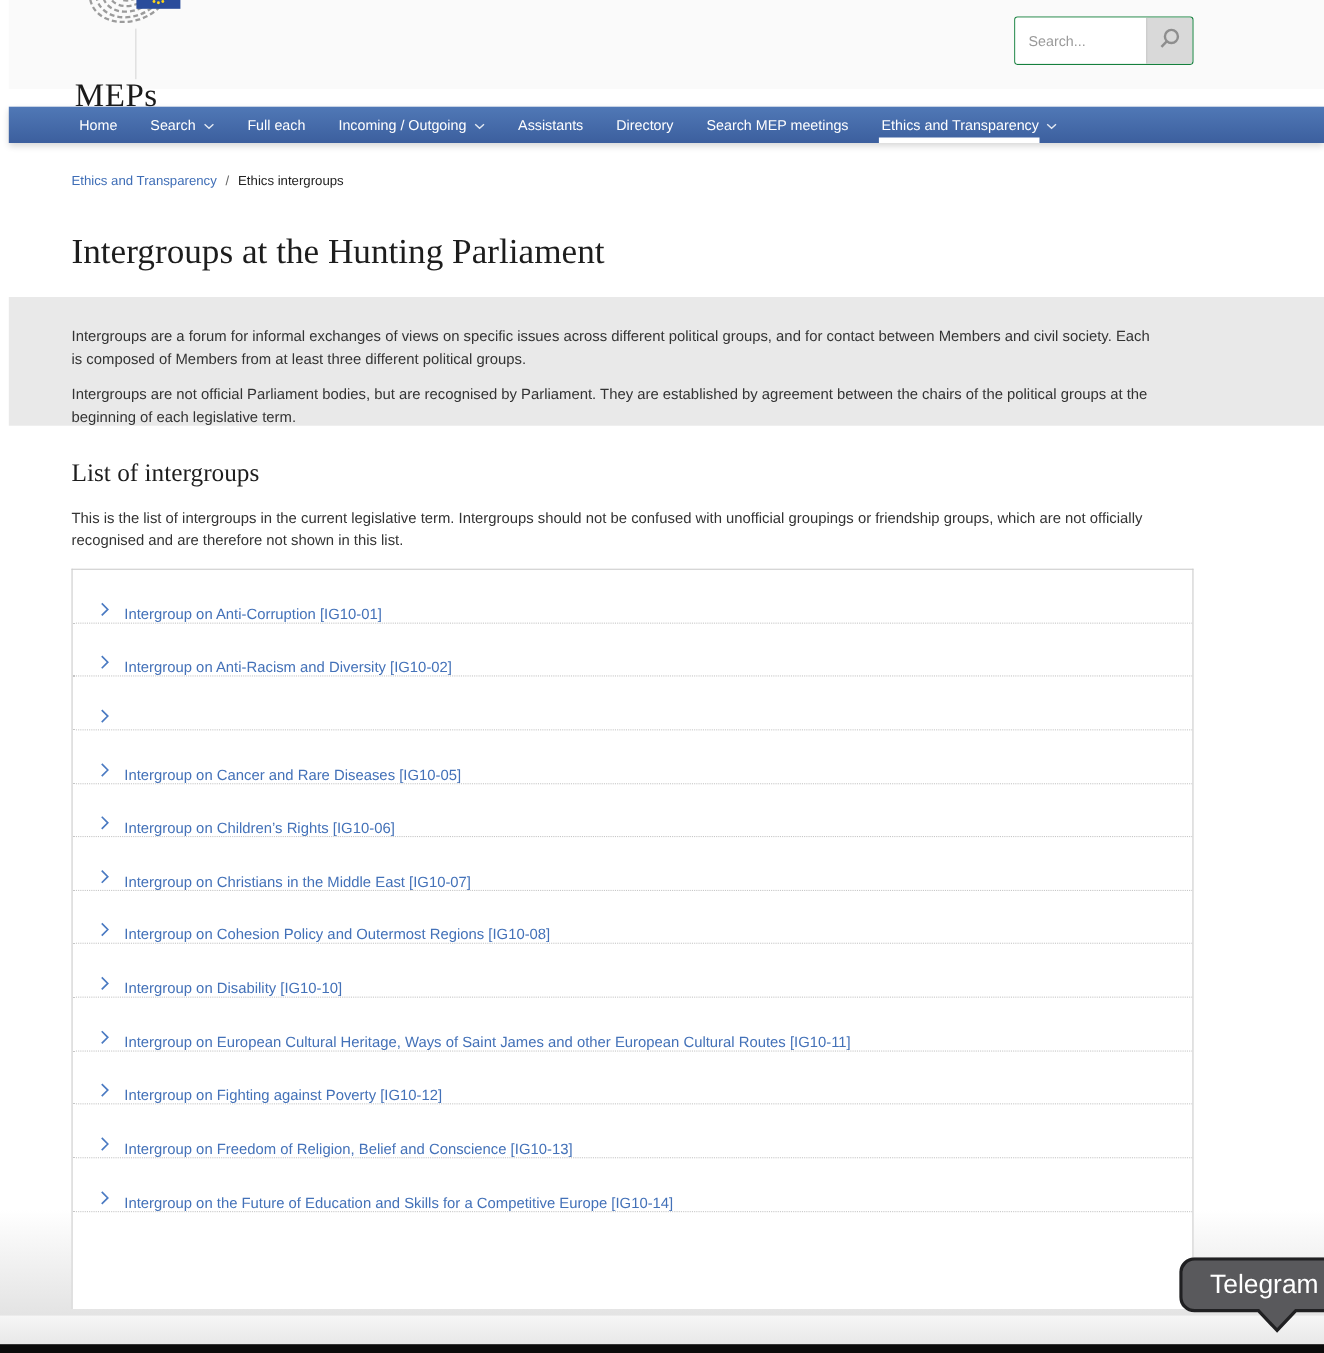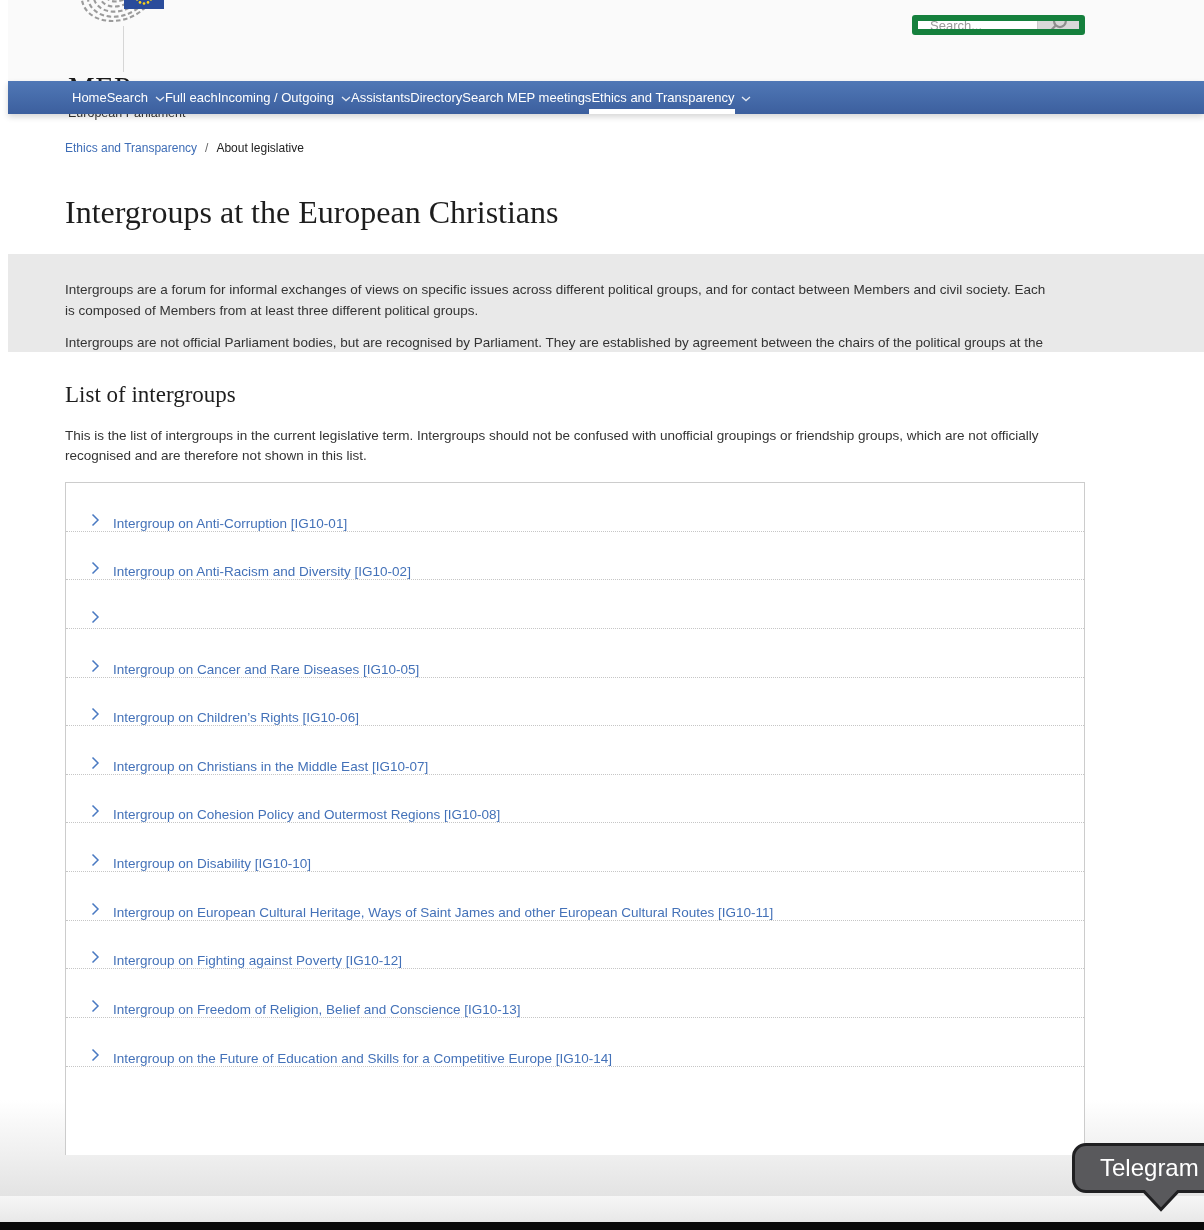--- a/index.html
+++ b/index.html
@@ -10,39 +10,39 @@
     background:linear-gradient(180deg,#ffffff 0px,#ffffff 1100px,#e3e3e3 1196px,#e3e3e3 1230px);
   }
   .page { position:relative; margin-left:8px; width:1196px; }
 
   
   .top-header { height:81px; background:#fafafa; display:flex; align-items:center; padding-left:60px; position:relative; }
   .logo-wrap { display:flex; align-items:center;flex-direction:column; }
   .brand-divider { width:1px; height:46px; background:#d6d6d6; margin:0 16px 0 10px; }
   .brand-title { font-family:"Liberation Serif", serif; font-size:30px; color:#1b1b1b; line-height:30px; letter-spacing:.5px; }
   .brand-subtitle { font-size:12.5px; color:#333; margin-top:4px; }
-  .search-wrap { position:absolute; right:119px; top:15px; display:flex; height:20px; border:6px solid #15803d; border-radius:3px; overflow:hidden; background:#fff; }
+  .search-wrap { position:absolute; right:119px; top:15px; display:flex; height:44px; border:1px solid #15803d; border-radius:3px; overflow:hidden; background:#fff; }
   .search-input { border:0; outline:none; width:119px; padding:0 12px; font-size:13px; color:#333; font-family:"Liberation Sans",sans-serif; background:#fff; }
   .search-input::placeholder { color:#9a9a9a; }
   .search-btn { width:42px; border:0; border-left:1px solid #c9c9c9; background:#d9d9d9; display:flex; align-items:center; justify-content:center; cursor:pointer; }
 
   
-  .main-nav { height:33px; background:linear-gradient(180deg,#5078b6 0%,#3c5f9e 100%); display:flex; align-items:flex-start; padding-left:64px; box-shadow:0 3px 6px rgba(0,0,0,.16); position:relative; z-index:3; }
+  .main-nav { height:33px; background:linear-gradient(180deg,#5078b6 0%,#3c5f9e 100%); display:flex; align-items:flex-start; gap:30px; padding-left:64px; box-shadow:0 3px 6px rgba(0,0,0,.16); position:relative; z-index:3;margin-top:16px; }
   .nav-item { position:relative; height:33px; display:flex; align-items:center; color:#fff; font-size:13px; cursor:pointer; white-space:nowrap; }
   .nav-item .chev { margin-left:7px; opacity:.85; }
   .nav-item.active::after { content:""; position:absolute; left:-2px; bottom:0; height:5px; background:#fff; width:calc(100% - 14px); }
 
   
   .breadcrumb { margin:27px 0 0 57px; font-size:12px; color:#222; display:flex; gap:8px; align-items:center; }
   .breadcrumb a { color:#3e6db6; text-decoration:none; cursor:pointer; }
   .breadcrumb .sep { color:#666; }
   .page-title { font-family:"Liberation Serif", serif; font-weight:500; font-size:32px; line-height:36px; color:#1d1d1d; margin:39px 0 0 57px; }
 
   
-  .intro-band { margin-top:24px; height:98px; background:#e9e9e9; padding:25px 57px 0 57px; overflow:hidden; }
+  .intro-band { margin-top:24px; height:117px; background:#e9e9e9; padding:25px 57px 0 57px; overflow:hidden; }
   .intro-band p { font-size:13.5px; line-height:21px; color:#333; max-width:990px; margin-bottom:11px; }
 
   
   .section-title { font-family:"Liberation Serif", serif; font-weight:500; font-size:23px; line-height:28px; color:#1d1d1d; margin:29px 0 0 57px; }
   .section-intro { font-size:13.5px; line-height:20px; color:#333; max-width:1005px; margin:17px 0 0 57px; }
 
   .ig-box { margin:16px 0 0 57px; width:1020px; height:673px; background:#fff; border:1px solid #cccccc; border-bottom:0; overflow:hidden; position:relative; z-index:2; }
   .ig-row { height:48.65px; display:flex; align-items:flex-end; padding-left:25px; border-bottom:1px dotted #c6c6c6; cursor:pointer; }
   .ig-row:last-child { border-bottom:1px dotted #c6c6c6; }
   .ig-row .chev-r { flex:0 0 auto; margin-right:13px; display:block; }
@@ -141,24 +141,24 @@
         <span>Ethics and Transparency</span>
         <span class="chev"><svg width="10" height="6" viewBox="0 0 10 6" fill="none" stroke="#ffffff" stroke-width="1.3">
             <polyline points="1,1 5,4.6 9,1"></polyline>
           </svg></span>
       </div>
   </nav>
 
   <div class="breadcrumb">
     <a>Ethics and Transparency</a>
     <span class="sep">/</span>
-    <span>About legislative</span>
+    <span>Ethics intergroups</span>
   </div>
 
-  <h1 class="page-title">Intergroups at the European Christians</h1>
+  <h1 class="page-title">Intergroups at the Hunting Parliament</h1>
 
   <div class="intro-band">
     <p>Intergroups are a forum for informal exchanges of views on specific issues across different political groups, and for contact between Members and civil society. Each is composed of Members from at least three different political groups.</p>
     <p>Intergroups are not official Parliament bodies, but are recognised by Parliament. They are established by agreement between the chairs of the political groups at the beginning of each legislative term.</p>
   </div>
 
   <h2 class="section-title">List of intergroups</h2>
   <p class="section-intro">This is the list of intergroups in the current legislative term. Intergroups should not be confused with unofficial groupings or friendship groups, which are not officially recognised and are therefore not shown in this list.</p>
 
   <div class="ig-box">

